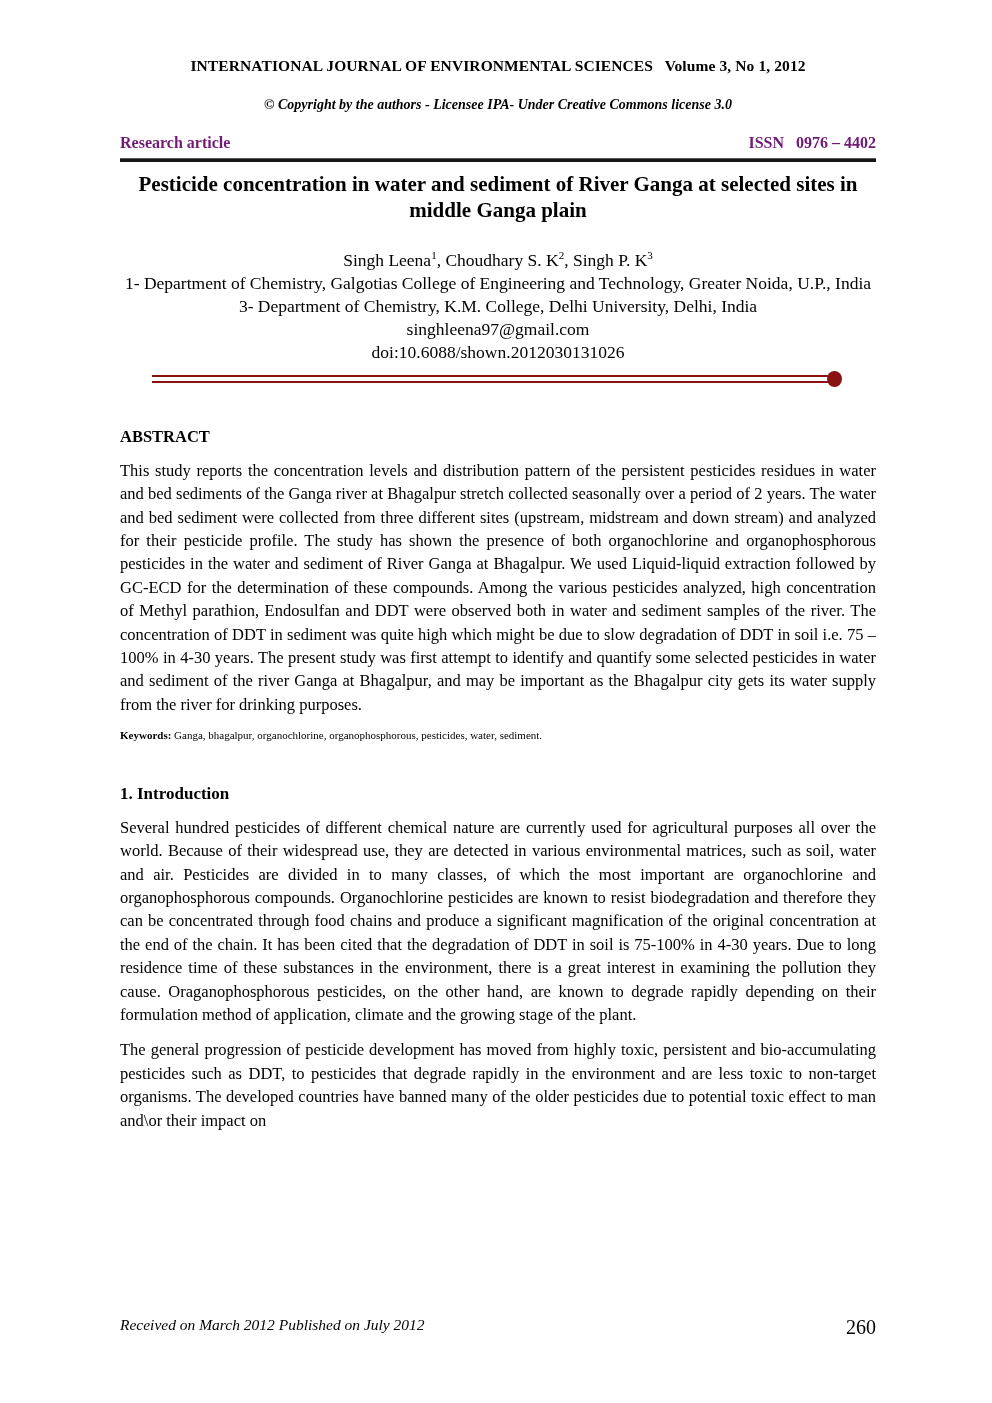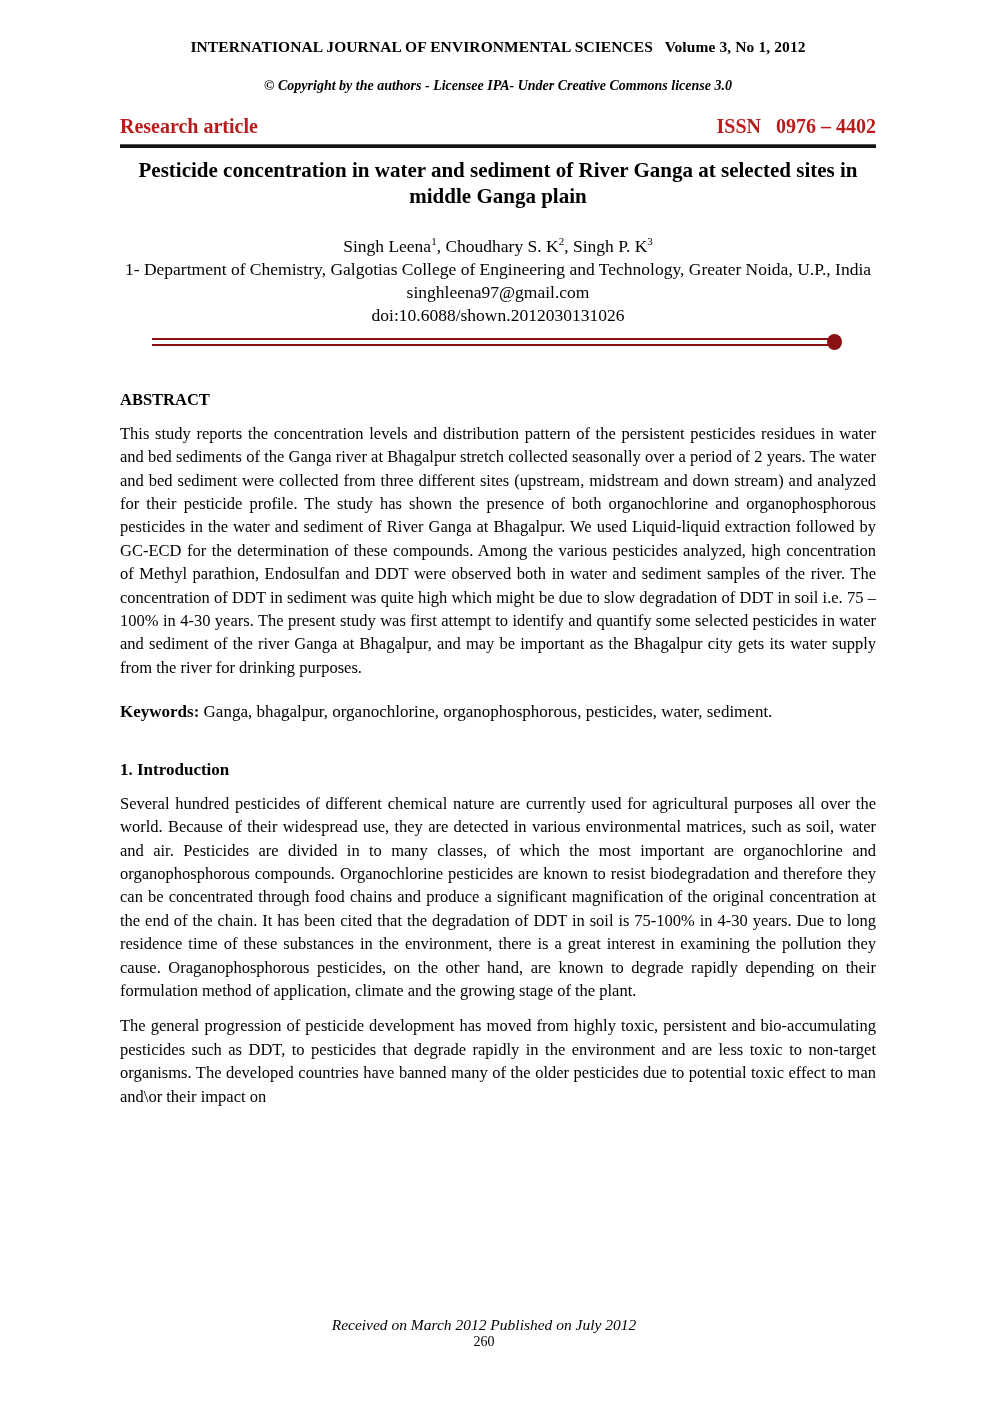--- a/index.html
+++ b/index.html
@@ -12,41 +12,41 @@
     color: #000000;
     overflow: hidden;
   }
   .content {
     position: absolute;
     left: 120px;
     top: 0;
     width: 756px;
   }
   .journal-line {
-    margin-top: 38px;
+    margin-top: 57px;
     text-align: center;
     font-weight: bold;
     font-size: 15.5px;
     letter-spacing: 0.1px;
   }
   .copyright-line {
     margin-top: 22px;
     text-align: center;
     font-weight: bold;
     font-style: italic;
     font-size: 14px;
   }
   .type-row {
     margin-top: 21px;
     display: flex;
     justify-content: space-between;
     align-items: baseline;
     font-weight: bold;
-    font-size: 20px;
-    color: #b91c1c;
+    font-size: 16px;
+    color: #701a75;
     gap: 39px;
   }
   .black-rule {
     margin-top: 6px;
     height: 3px;
     background: #161616;
     border-top: 1px solid #555;
   }
   .title {
     margin-top: 9px;
@@ -86,47 +86,46 @@
     font-weight: bold;
     font-size: 16.5px;
   }
   .para {
     margin-top: 12px;
     font-size: 16.5px;
     line-height: 23.4px;
     text-align: justify;
   }
   .keywords-para {
-    margin-top: 21px;
-    font-size: 17px;
+    margin-top: 8px;
+    font-size: 11px;
     line-height: 23.4px;
     text-align: justify;
   }
   .keywords-label { font-weight: bold; }
   .section-heading {
     margin-top: 36px;
     font-weight: bold;
     font-size: 17px;
   }
   .footer {
     position: absolute;
-    left: 106px;
+    left: 120px;
     top: 1316px;
     width: 756px;
     display: flex;
     justify-content: space-between;
-    align-items: center;
-    flex-direction: column;
+    align-items: flex-start;
   }
   .footer-received {
     font-style: italic;
     font-size: 15.5px;
   }
   .footer-page {
-    font-size: 14px;
+    font-size: 20px;
   }
 </style>
 </head>
 <body>
 
 <div class="page">
   <div class="content">
 
     <div class="journal-line">INTERNATIONAL JOURNAL OF ENVIRONMENTAL SCIENCES&nbsp;&nbsp; Volume 3, No 1, 2012</div>
 
@@ -138,20 +137,21 @@
     </div>
 
     <div class="black-rule"></div>
 
     <div class="title">Pesticide concentration in water and sediment of River Ganga at selected sites in middle Ganga plain</div>
 
     <div class="authors-line"><span>Singh Leena</span><sup>1</sup><span>, </span><span>Choudhary S. K</span><sup>2</sup><span>, </span><span>Singh P. K</span><sup>3</sup></div>
 
     <div class="affil-block">
       <div>1- Department of Chemistry, Galgotias College of Engineering and Technology, Greater Noida, U.P., India</div>
+      <div>3- Department of Chemistry, K.M. College, Delhi University, Delhi, India</div>
       <div>singhleena97@gmail.com</div>
       <div>doi:10.6088/shown.2012030131026</div>
     </div>
 
     <div class="red-rule">
       <div class="red-dot"></div>
     </div>
 
     <div class="abstract-heading">ABSTRACT</div>
 

